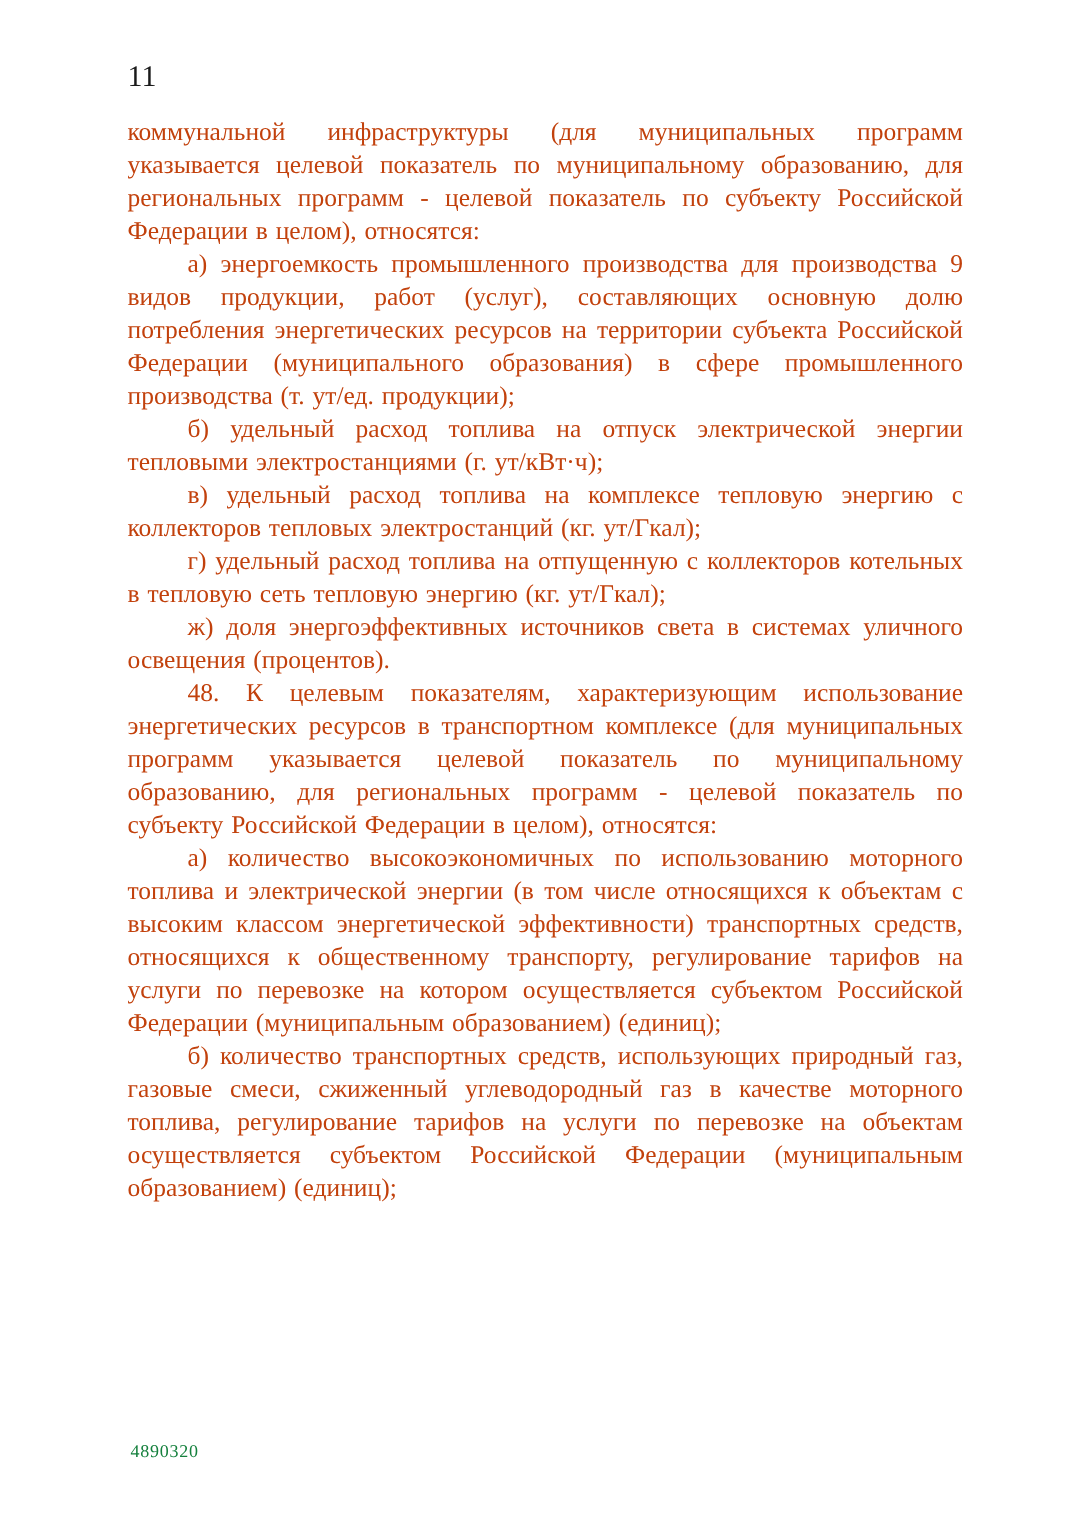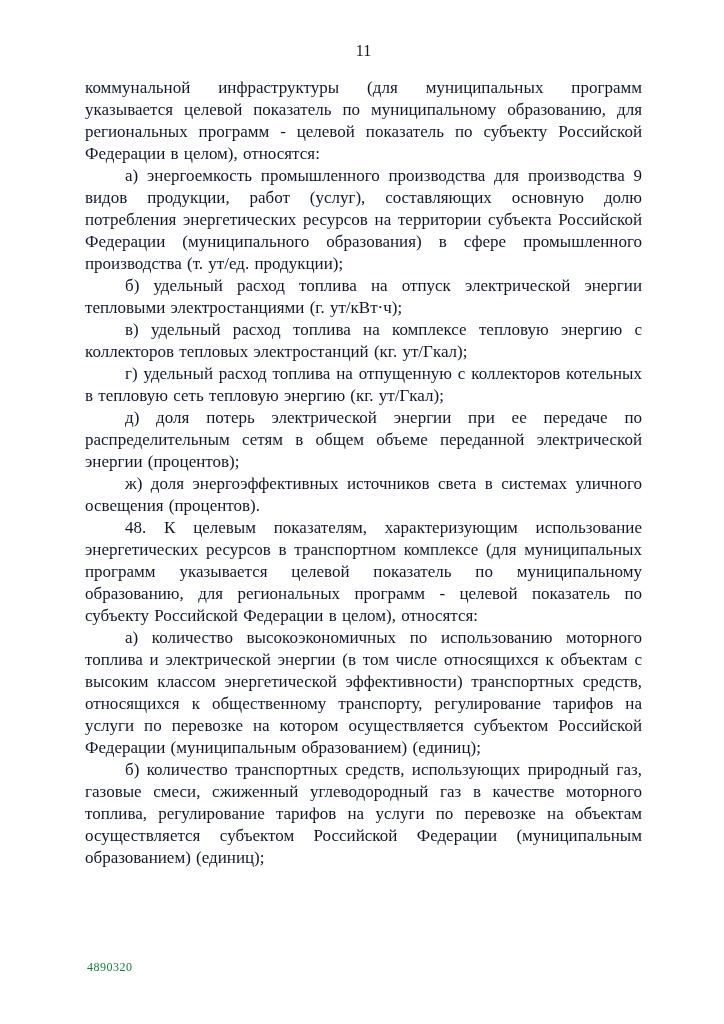--- a/index.html
+++ b/index.html
@@ -13,38 +13,37 @@
     height: 1024px;
     background: #ffffff;
     color: #1a1a1a;
     overflow: hidden;
   }
   .page-number {
     position: absolute;
     top: 40px;
     left: 85px;
     width: 557px;
-    text-align: center;
-    font-size: 16px;
+    font-size: 20px;
     line-height: 22px;
     color: #1a1a1a;
   }
   .content {
     position: absolute;
     top: 77px;
     left: 85px;
     width: 557px;
   }
   .para {
     font-size: 17px;
     line-height: 22px;
     text-align: justify;
     text-align-last: left;
     word-spacing: 1px;
-    color: #0f172a;
+    color: #c2410c;
   }
   .para.indent {
     text-indent: 40px;
   }
   .footer-code {
     position: absolute;
     top: 960px;
     left: 87px;
     font-size: 12px;
     letter-spacing: 0.5px;
@@ -57,21 +56,20 @@
 <div class="page">
 
   <div class="page-number">11</div>
 
   <div class="content">
     <p class="para">коммунальной инфраструктуры (для муниципальных программ указывается целевой показатель по муниципальному образованию, для региональных программ - целевой показатель по субъекту Российской Федерации в целом), относятся:</p>
     <p class="para indent">а) энергоемкость промышленного производства для производства 9 видов продукции, работ (услуг), составляющих основную долю потребления энергетических ресурсов на территории субъекта Российской Федерации (муниципального образования) в сфере промышленного производства (т. ут/ед. продукции);</p>
     <p class="para indent">б) удельный расход топлива на отпуск электрической энергии тепловыми электростанциями (г. ут/кВт·ч);</p>
     <p class="para indent">в) удельный расход топлива на комплексе тепловую энергию с коллекторов тепловых электростанций (кг. ут/Гкал);</p>
     <p class="para indent">г) удельный расход топлива на отпущенную с коллекторов котельных в тепловую сеть тепловую энергию (кг. ут/Гкал);</p>
-    <p class="para indent">д) доля потерь электрической энергии при ее передаче по распределительным сетям в общем объеме переданной электрической энергии (процентов);</p>
     <p class="para indent">ж) доля энергоэффективных источников света в системах уличного освещения (процентов).</p>
     <p class="para indent">48. К целевым показателям, характеризующим использование энергетических ресурсов в транспортном комплексе (для муниципальных программ указывается целевой показатель по муниципальному образованию, для региональных программ - целевой показатель по субъекту Российской Федерации в целом), относятся:</p>
     <p class="para indent">а) количество высокоэкономичных по использованию моторного топлива и электрической энергии (в том числе относящихся к объектам с высоким классом энергетической эффективности) транспортных средств, относящихся к общественному транспорту, регулирование тарифов на услуги по перевозке на котором осуществляется субъектом Российской Федерации (муниципальным образованием) (единиц);</p>
     <p class="para indent">б) количество транспортных средств, использующих природный газ, газовые смеси, сжиженный углеводородный газ в качестве моторного топлива, регулирование тарифов на услуги по перевозке на объектам осуществляется субъектом Российской Федерации (муниципальным образованием) (единиц);</p>
   </div>
 
   <div class="footer-code">4890320</div>
 
 </div>
 

